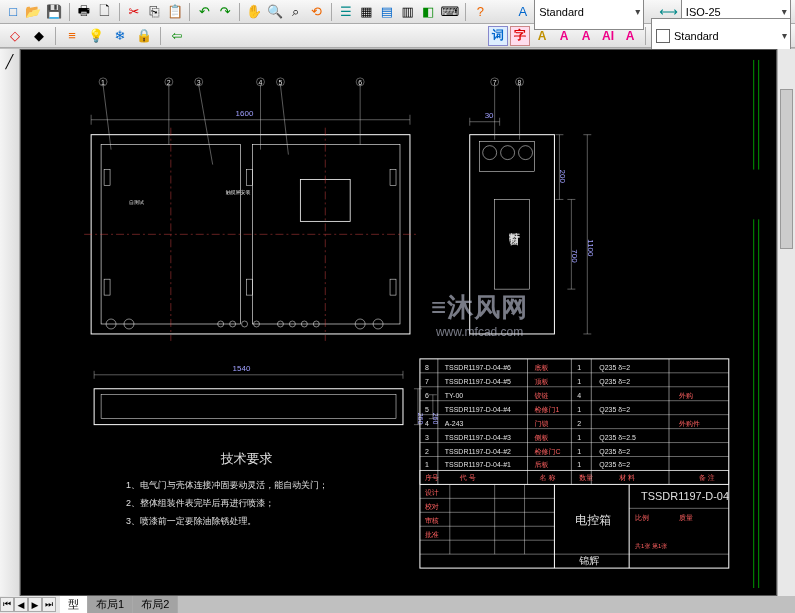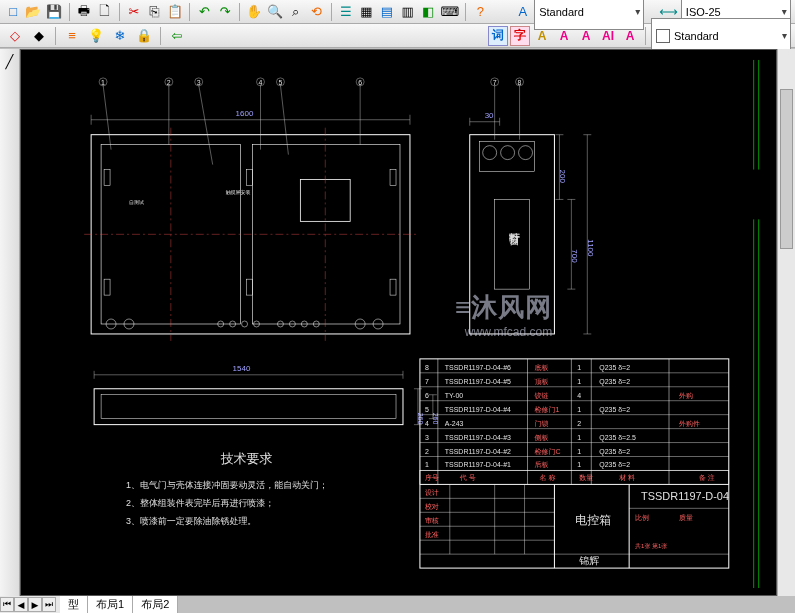--- a/index.html
+++ b/index.html
@@ -60,21 +60,21 @@
 
 .tabs {
   position: absolute; left: 0; bottom: 0; height: 17px;
   display: flex; align-items: center;
   background: #e8e8e8;
   font-size: 11px;
 }
 .tab {
   height: 17px; padding: 0 8px; border-right: 1px solid #aaa;
   display: flex; align-items: center; cursor: pointer;
-  background: #ffffff;
+  background: #a3a3a3;
 }
 .tab.active { background: #fff; }
 .tab-nav { display: flex; margin-right: 4px; }
 .tab-nav-btn { width: 14px; height: 15px; font-size: 9px; display: flex; align-items:center; justify-content:center; cursor:pointer; border:1px solid #aaa; background:#eee; }
 
 .left-toolbar {
   position: absolute; left: 0; top: 49px; bottom: 17px;
   width: 20px;
   background: linear-gradient(to right, #f4f4f4, #ddd);
   border-right: 1px solid #aaa;
@@ -85,21 +85,21 @@
   position: absolute; right: 0; top: 49px; bottom: 17px;
   width: 18px; background: #e8e8e8; border-left:1px solid #aaa;
 }
 .right-scroll .thumb {
   position: absolute; left: 2px; right: 2px; top: 40px; height: 160px;
   background: #ccc; border: 1px solid #999;
 }
 .watermark {
   position: absolute; top: 240px; left: 410px;
   color: #c9cde0; opacity: 0.6; pointer-events: none;
-  font-size: 12px; text-align: right; margin-left: 24px;
+  font-size: 12px; text-align: center;
 }
 .watermark .wm-main { font-size: 26px; font-weight: bold; letter-spacing: 1px; }
 .cad-text-red { fill: #ff6060; font-size: 7px; }
 .cad-text-white { fill: #e0e0e0; font-size: 9px; }
 .cad-text-sm { fill: #e0e0e0; font-size: 7px; }
 .cad-dim { fill: #a0a0ff; font-size: 8px; }
 </style>
 </head>
 <body>
 

